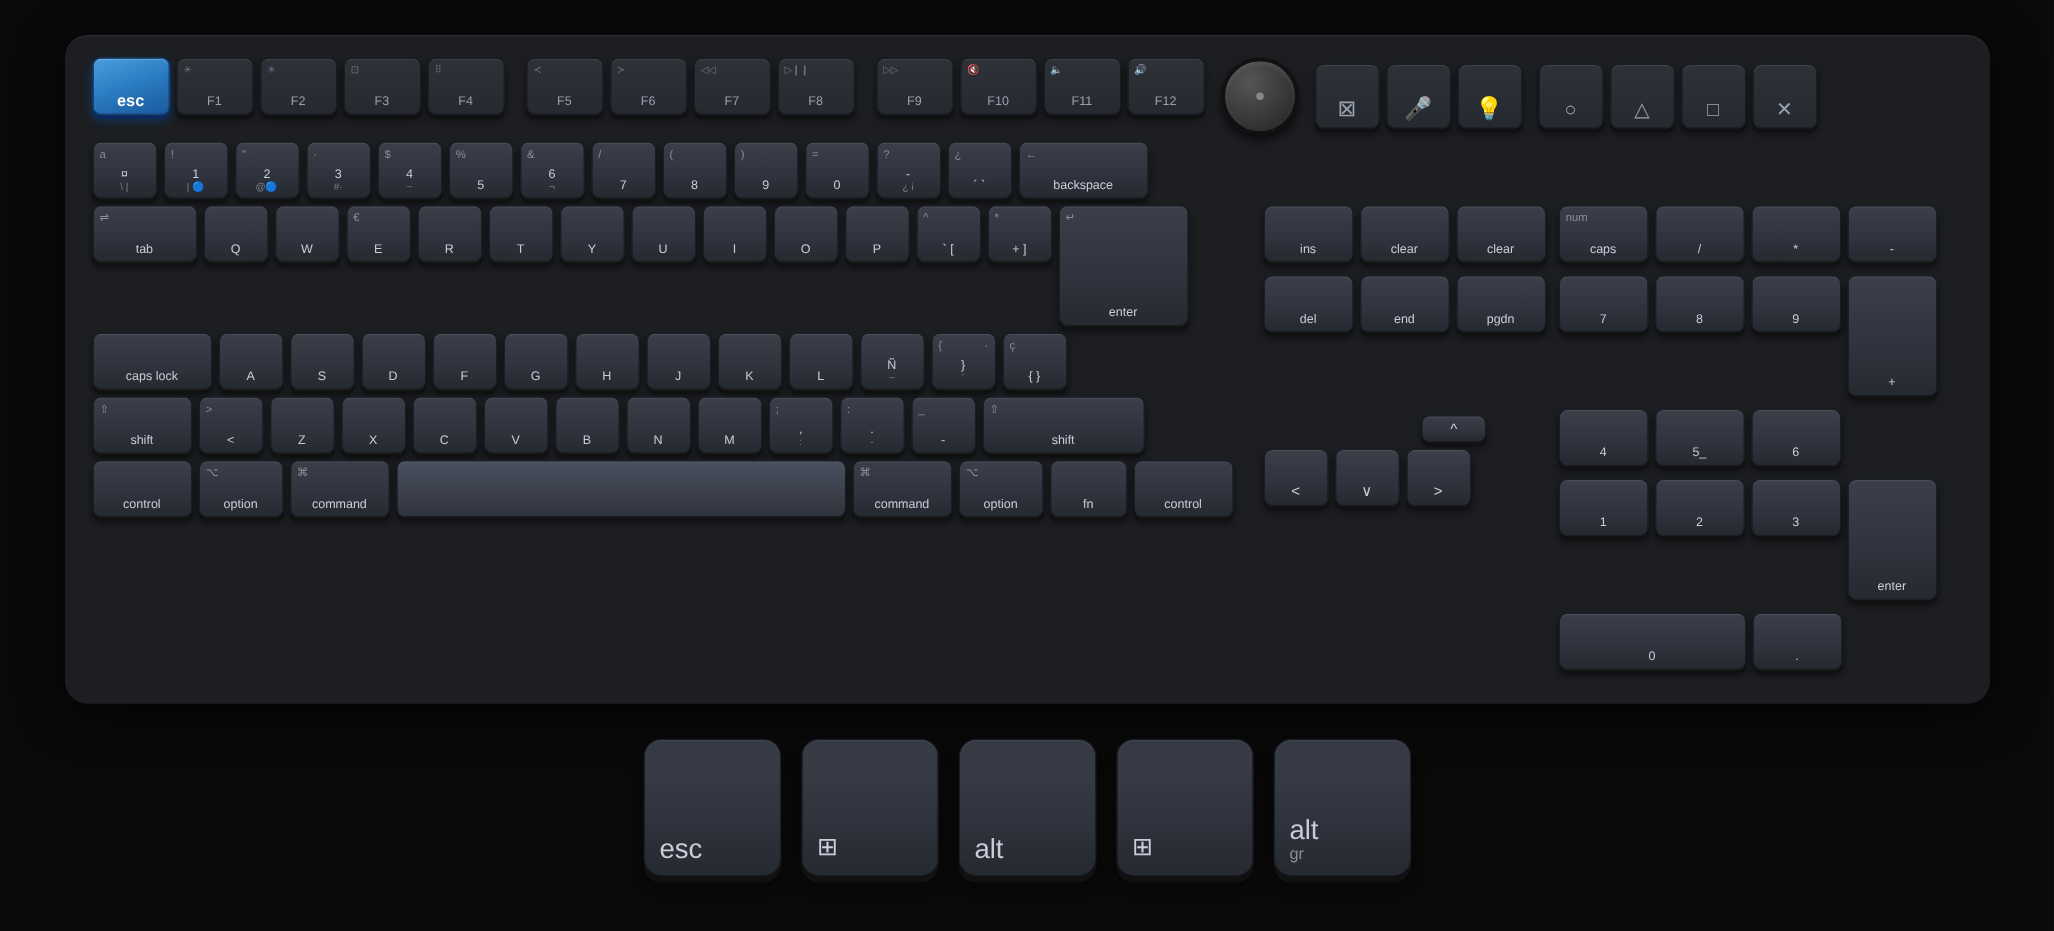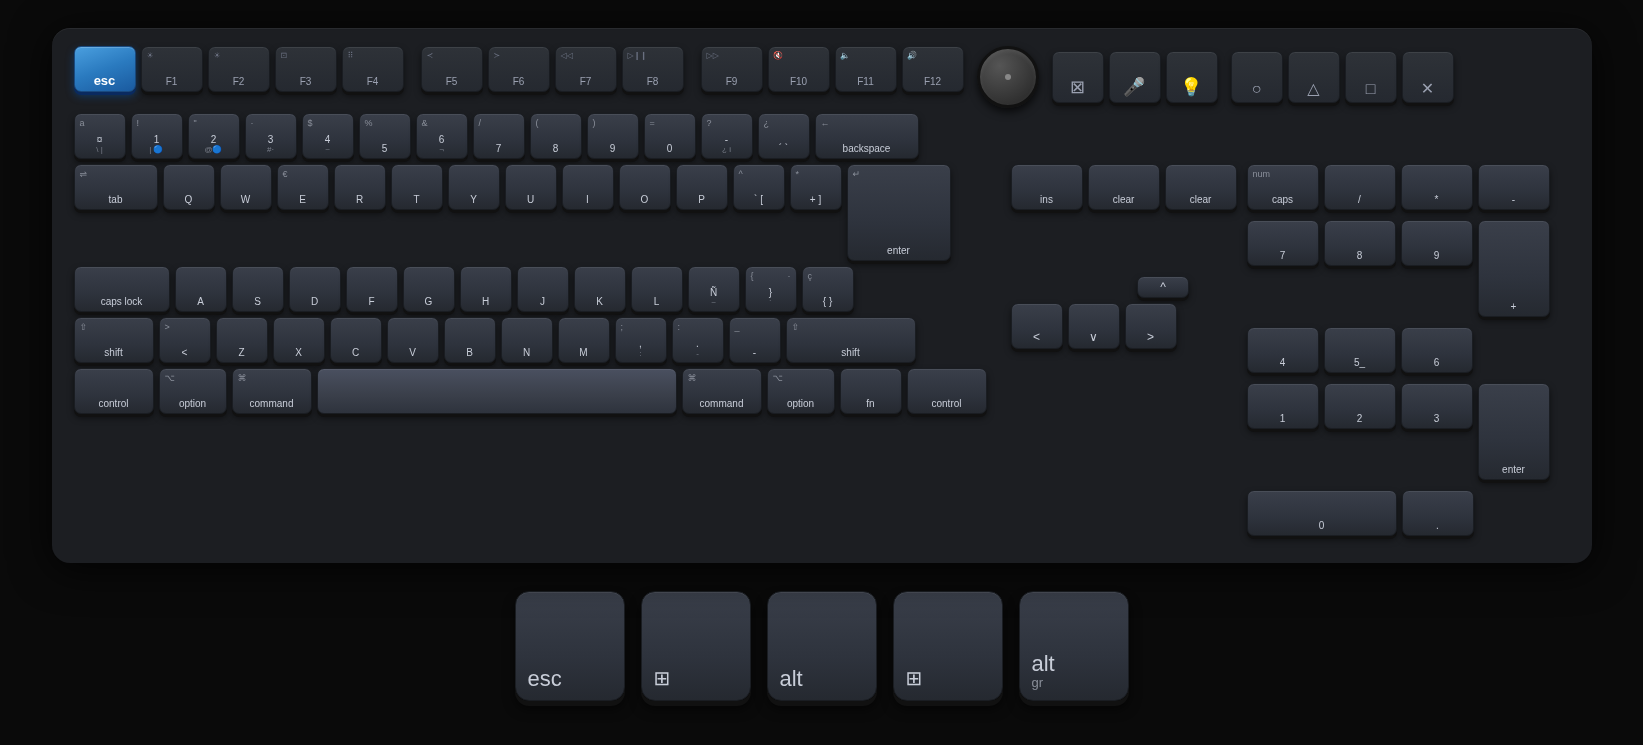--- a/index.html
+++ b/index.html
@@ -545,20 +545,31 @@
             <span class="bottom-label">ins</span>
           </div>
           <div class="key w-ins">
             <span class="bottom-label">clear</span>
           </div>
           <div class="key w-ins">
             <span class="bottom-label">clear</span>
           </div>
         </div>
 
+        <div class="kb-row">
+          <div class="key w-ins">
+            <span class="bottom-label">del</span>
+          </div>
+          <div class="key w-ins">
+            <span class="bottom-label">end</span>
+          </div>
+          <div class="key w-ins">
+            <span class="bottom-label">pgdn</span>
+          </div>
+        </div>
 
         <div style="height:51px;"></div>
 
         <div style="display:flex; justify-content: center; margin-left:79px;">
           <div class="key" style="width:52px;height:22px; justify-content:center;">
             <span style="font-size:12px;color:#c8cdd8;">^</span>
           </div>
         </div>
 
         <div style="display:flex; gap:5px;">

